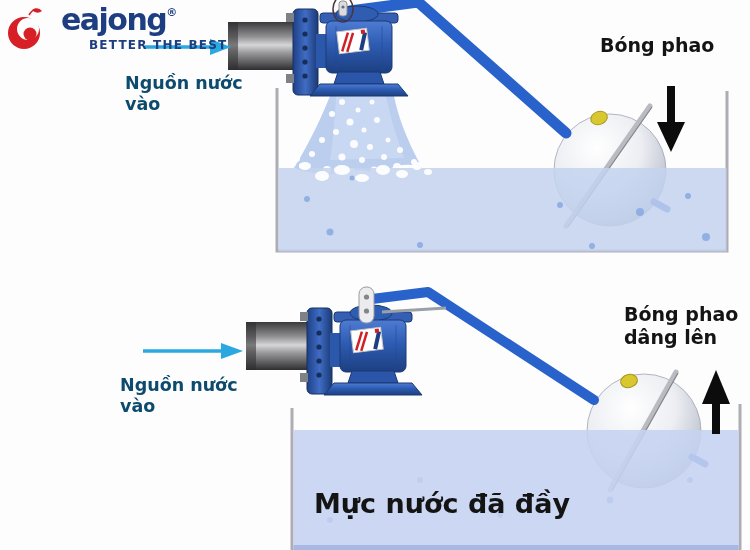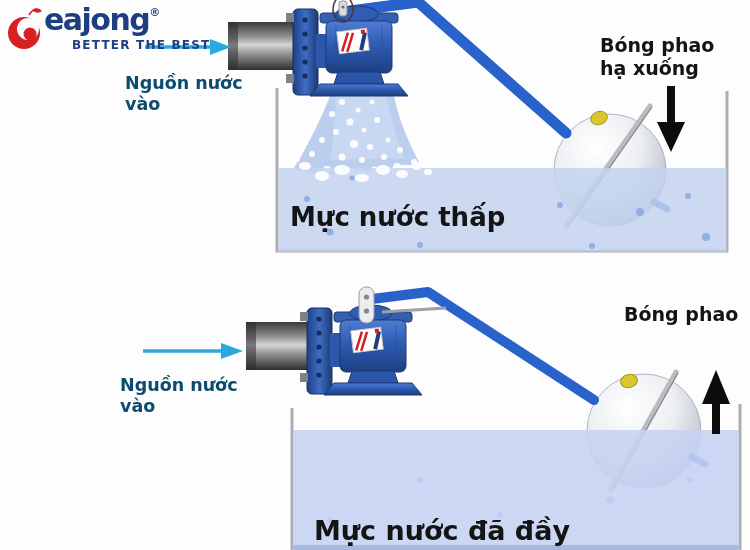--- a/index.html
+++ b/index.html
@@ -7,21 +7,21 @@
     position:relative; width:750px; height:550px; background:#fdfdfd;
     overflow:hidden; font-family:"DejaVu Sans","Liberation Sans",sans-serif;
   }
   .layer{position:absolute;left:0;top:0;}
   .lbl{position:absolute; font-weight:bold; text-align:left; line-height:1.2;}
   .lbl .line{display:block;}
   .red-lbl{color:#0c4a6e; font-size:17.5px;}
   .float-lbl{color:#141414; font-size:19px; line-height:1.22;}
   .water-lbl{color:#141414;}
   .logo{position:absolute; left:8px; top:5px; display:flex; align-items:flex-start;}
-  .logo-text{margin-left:0;}
+  .logo-text{margin-left:17px;}
   .logo-name{color:#1d3e80; font-size:30px; font-weight:bold; letter-spacing:-1.5px; line-height:1;}
   .logo-reg{color:#1d3e80; font-size:11px; font-weight:bold; vertical-align:14px;}
   .logo-tag{color:#1d3e80; font-size:12px; font-weight:bold; letter-spacing:1.2px; margin:3px 0 0 28px;}
 </style>
 </head>
 <body>
 
 <div class="canvas">
 
   <svg class="layer" width="750" height="550" viewBox="0 0 750 550">
@@ -264,23 +264,22 @@
     </svg>
     <div class="logo-text">
       <span class="logo-name">eajong</span><span class="logo-reg">®</span>
       <div class="logo-tag">BETTER THE BEST</div>
     </div>
   </div>
 
   <div class="lbl red-lbl" style="left:125px; top:73px; width:150px;">Nguồn nước vào</div>
   <div class="lbl float-lbl" style="left:600px; top:34px; width:126px;">
     <span class="line">Bóng phao</span>
-    <span class="line">hạ xuống</span>
   </div>
-  <div class="lbl water-lbl" style="left:290px; top:202px; width:300px; font-size:26px;">Mực nước thấp</div>
 
   <div class="lbl red-lbl" style="left:120px; top:375px; width:150px;">Nguồn nước vào</div>
   <div class="lbl float-lbl" style="left:624px; top:303px; width:126px;">
     <span class="line">Bóng phao</span>
+    <span class="line">dâng lên</span>
   </div>
-  <div class="lbl water-lbl" style="left:314px; top:488px; width:300px; font-size:27px;margin-top:27px;">Mực nước đã đầy</div>
+  <div class="lbl water-lbl" style="left:314px; top:488px; width:300px; font-size:27px;">Mực nước đã đầy</div>
 
 </div>
 
 </body></html>

